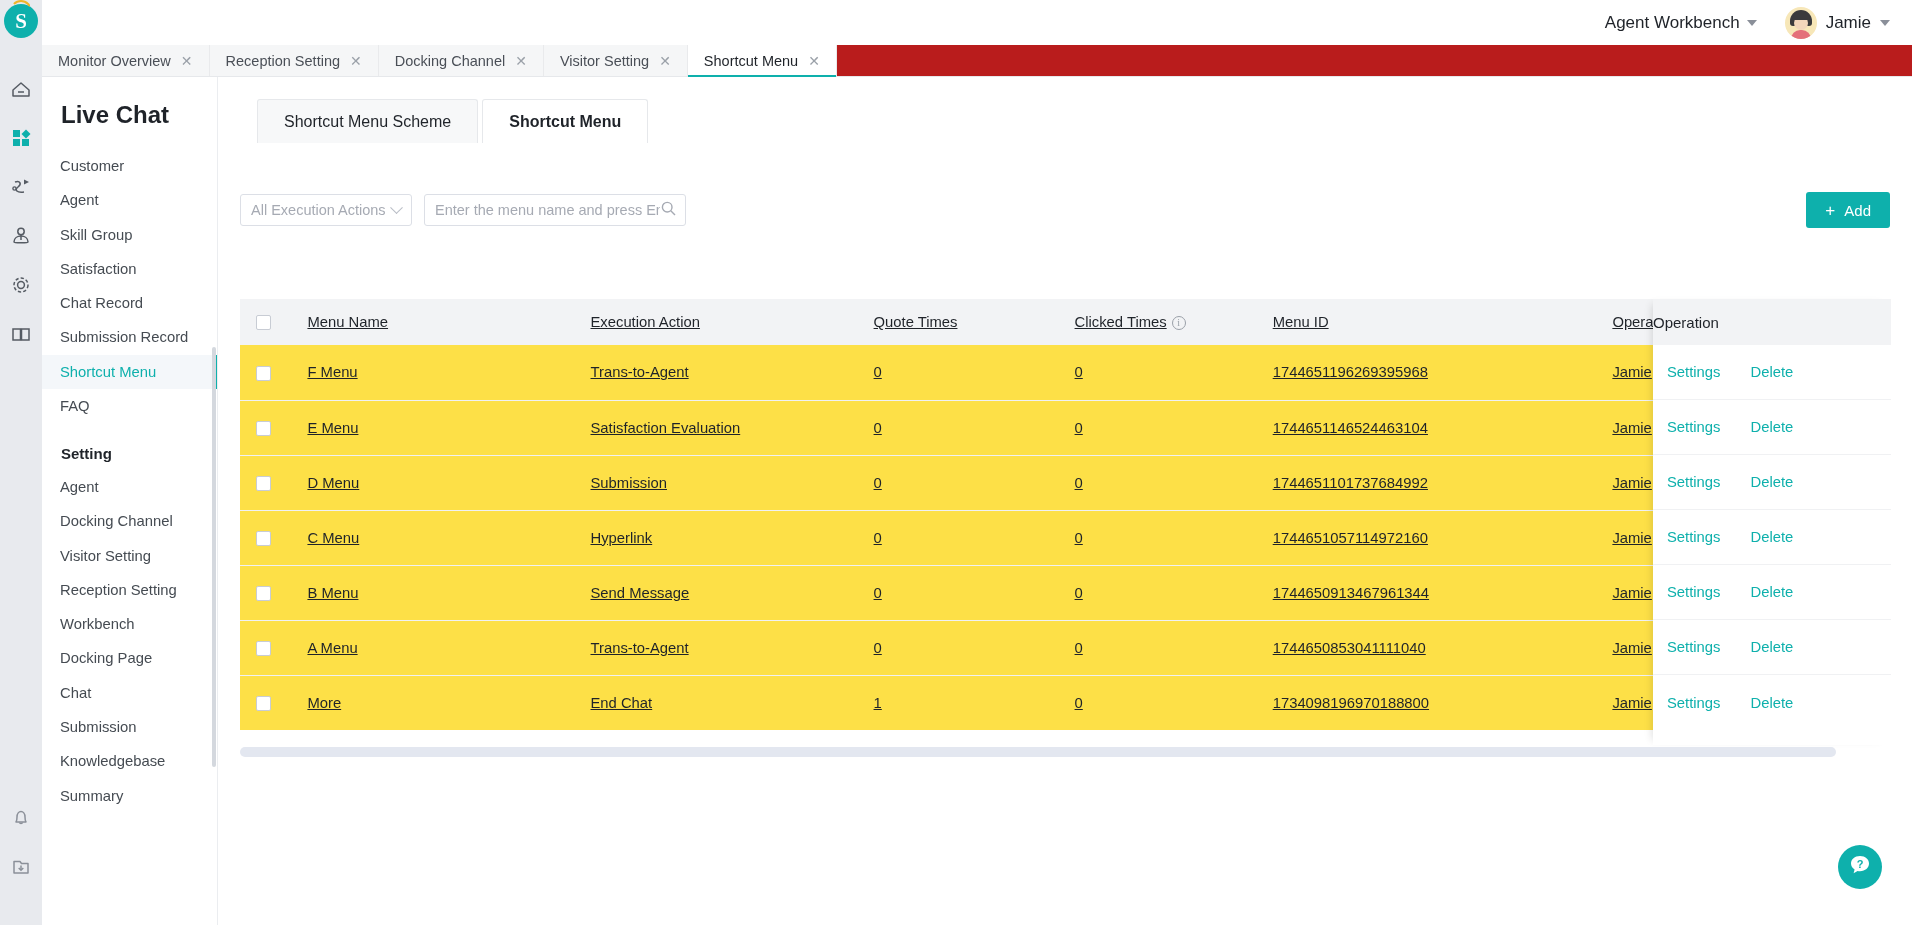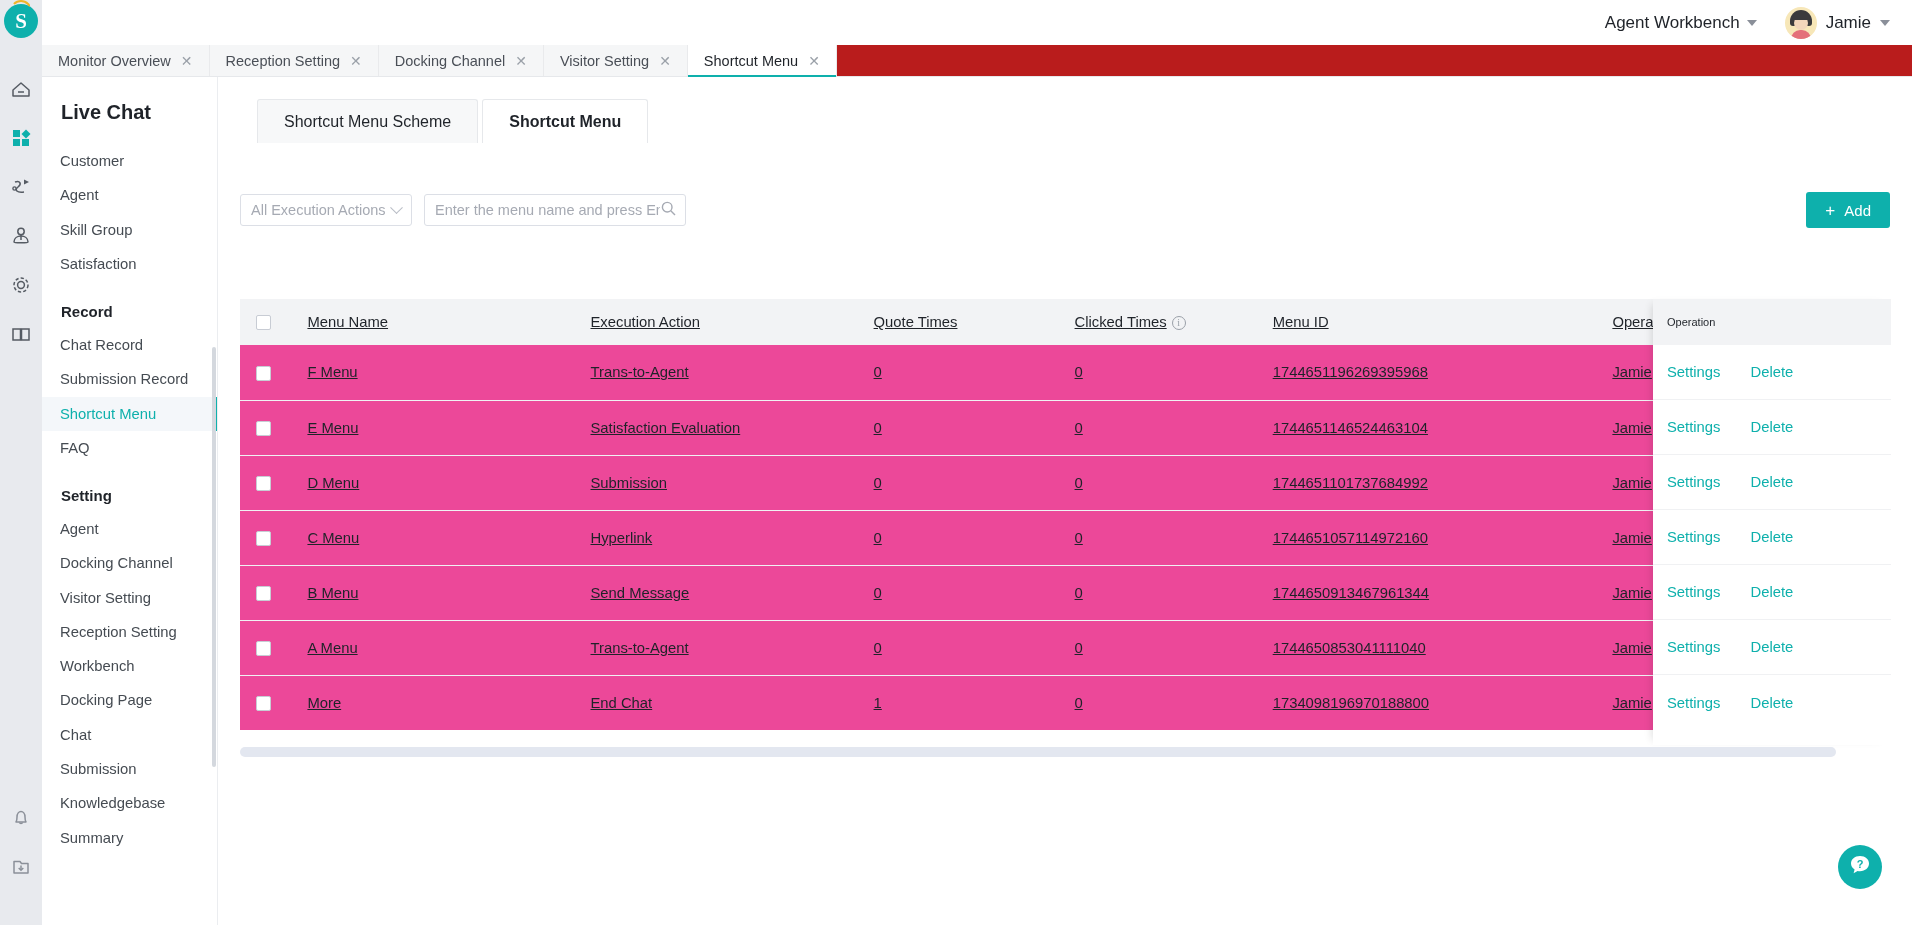--- a/index.html
+++ b/index.html
@@ -101,21 +101,21 @@
   .rail-bottom { position: absolute; bottom: 32px; left: 0; width: 42px; }
 
   
   .sidebar {
     position: absolute; top: 77px; left: 42px; width: 176px; height: 848px;
     background: #ffffff; border-right: 1px solid #ebedf0;
     overflow: hidden; z-index: 4;
   }
   .sidebar-inner { padding: 0 0 10px 0; position: relative; }
   .app-title {
-    font-size: 20px; font-weight: bold; color: #1f2329;
+    font-size: 24px; font-weight: bold; color: #1f2329;
     padding: 24px 0 20px 19px;
   }
   .nav-group-title {
     font-size: 15px; font-weight: bold; color: #1f2329;
     padding: 22px 0 8px 19px;
   }
   .nav-item {
     font-size: 14.8px; color: #454b52; padding: 9px 0 9px 18px;
     cursor: pointer; position: relative; line-height: 1.1;
   }
@@ -187,21 +187,21 @@
   }
   table { border-collapse: collapse; width: 1840px; table-layout: fixed; }
   thead th {
     background: #f2f3f5; height: 46px; text-align: left;
     font-size: 14.8px; font-weight: normal; color: #1f2329;
     padding: 0 8px; white-space: nowrap;
   }
   tbody td {
     height: 55px; font-size: 14.8px; color: #1f2329;
     padding: 0 8px; border-bottom: 1px solid #f0f1f3;
-    white-space: nowrap; background: #ec4899;
+    white-space: nowrap; background: #fde047;
   }
   tbody tr:last-child td { border-bottom: none; }
   .col-check { width: 42px; padding-left: 16px !important; }
   .col-name { width: 200px; }
   .col-action { width: 200px; }
   .col-quote { width: 142px; }
   .col-clicked { width: 140px; }
   .col-id { width: 240px; }
   .col-operator { width: 122px; }
   .col-time { width: 214px; }
@@ -220,21 +220,21 @@
 
   
   .op-col {
     position: absolute; top: 222px; left: 1435px; width: 238px;
     height: 446px; background: #ffffff;
     box-shadow: -6px 0 8px -5px rgba(0,0,0,0.13);
     overflow: hidden;
   }
   .op-head {
     height: 46px; background: #f2f3f5; display: flex; align-items: center;
-    padding-left: 14px; font-size: 11px; color: #1f2329;
+    font-size: 15px; color: #1f2329;
   }
   .op-row {
     height: 55px; display: flex; align-items: center; gap: 30px;
     padding-left: 14px; border-bottom: 1px solid #f0f1f3;
     background: #ffffff;
   }
   .op-row:last-child { border-bottom: none; }
   .op-link {
     color: #0eb0ac; font-size: 14.8px; cursor: pointer;
   }
@@ -382,21 +382,20 @@
 
 <div class="sidebar">
   <div class="sidebar-inner">
     <div class="app-title">Live Chat</div>
 
     <div class="nav-item"><span>Customer</span></div>
     <div class="nav-item"><span>Agent</span></div>
     <div class="nav-item"><span>Skill Group</span></div>
     <div class="nav-item"><span>Satisfaction</span></div>
 
-    <div class="nav-group-title">Record</div>
     <div class="nav-item"><span>Chat Record</span></div>
     <div class="nav-item"><span>Submission Record</span></div>
 
     <div class="nav-item active"><span>Shortcut Menu</span></div>
     <div class="nav-item"><span>FAQ</span></div>
 
     <div class="nav-group-title">Setting</div>
     <div class="nav-item"><span>Agent</span></div>
     <div class="nav-item"><span>Docking Channel</span></div>
     <div class="nav-item"><span>Visitor Setting</span></div>

